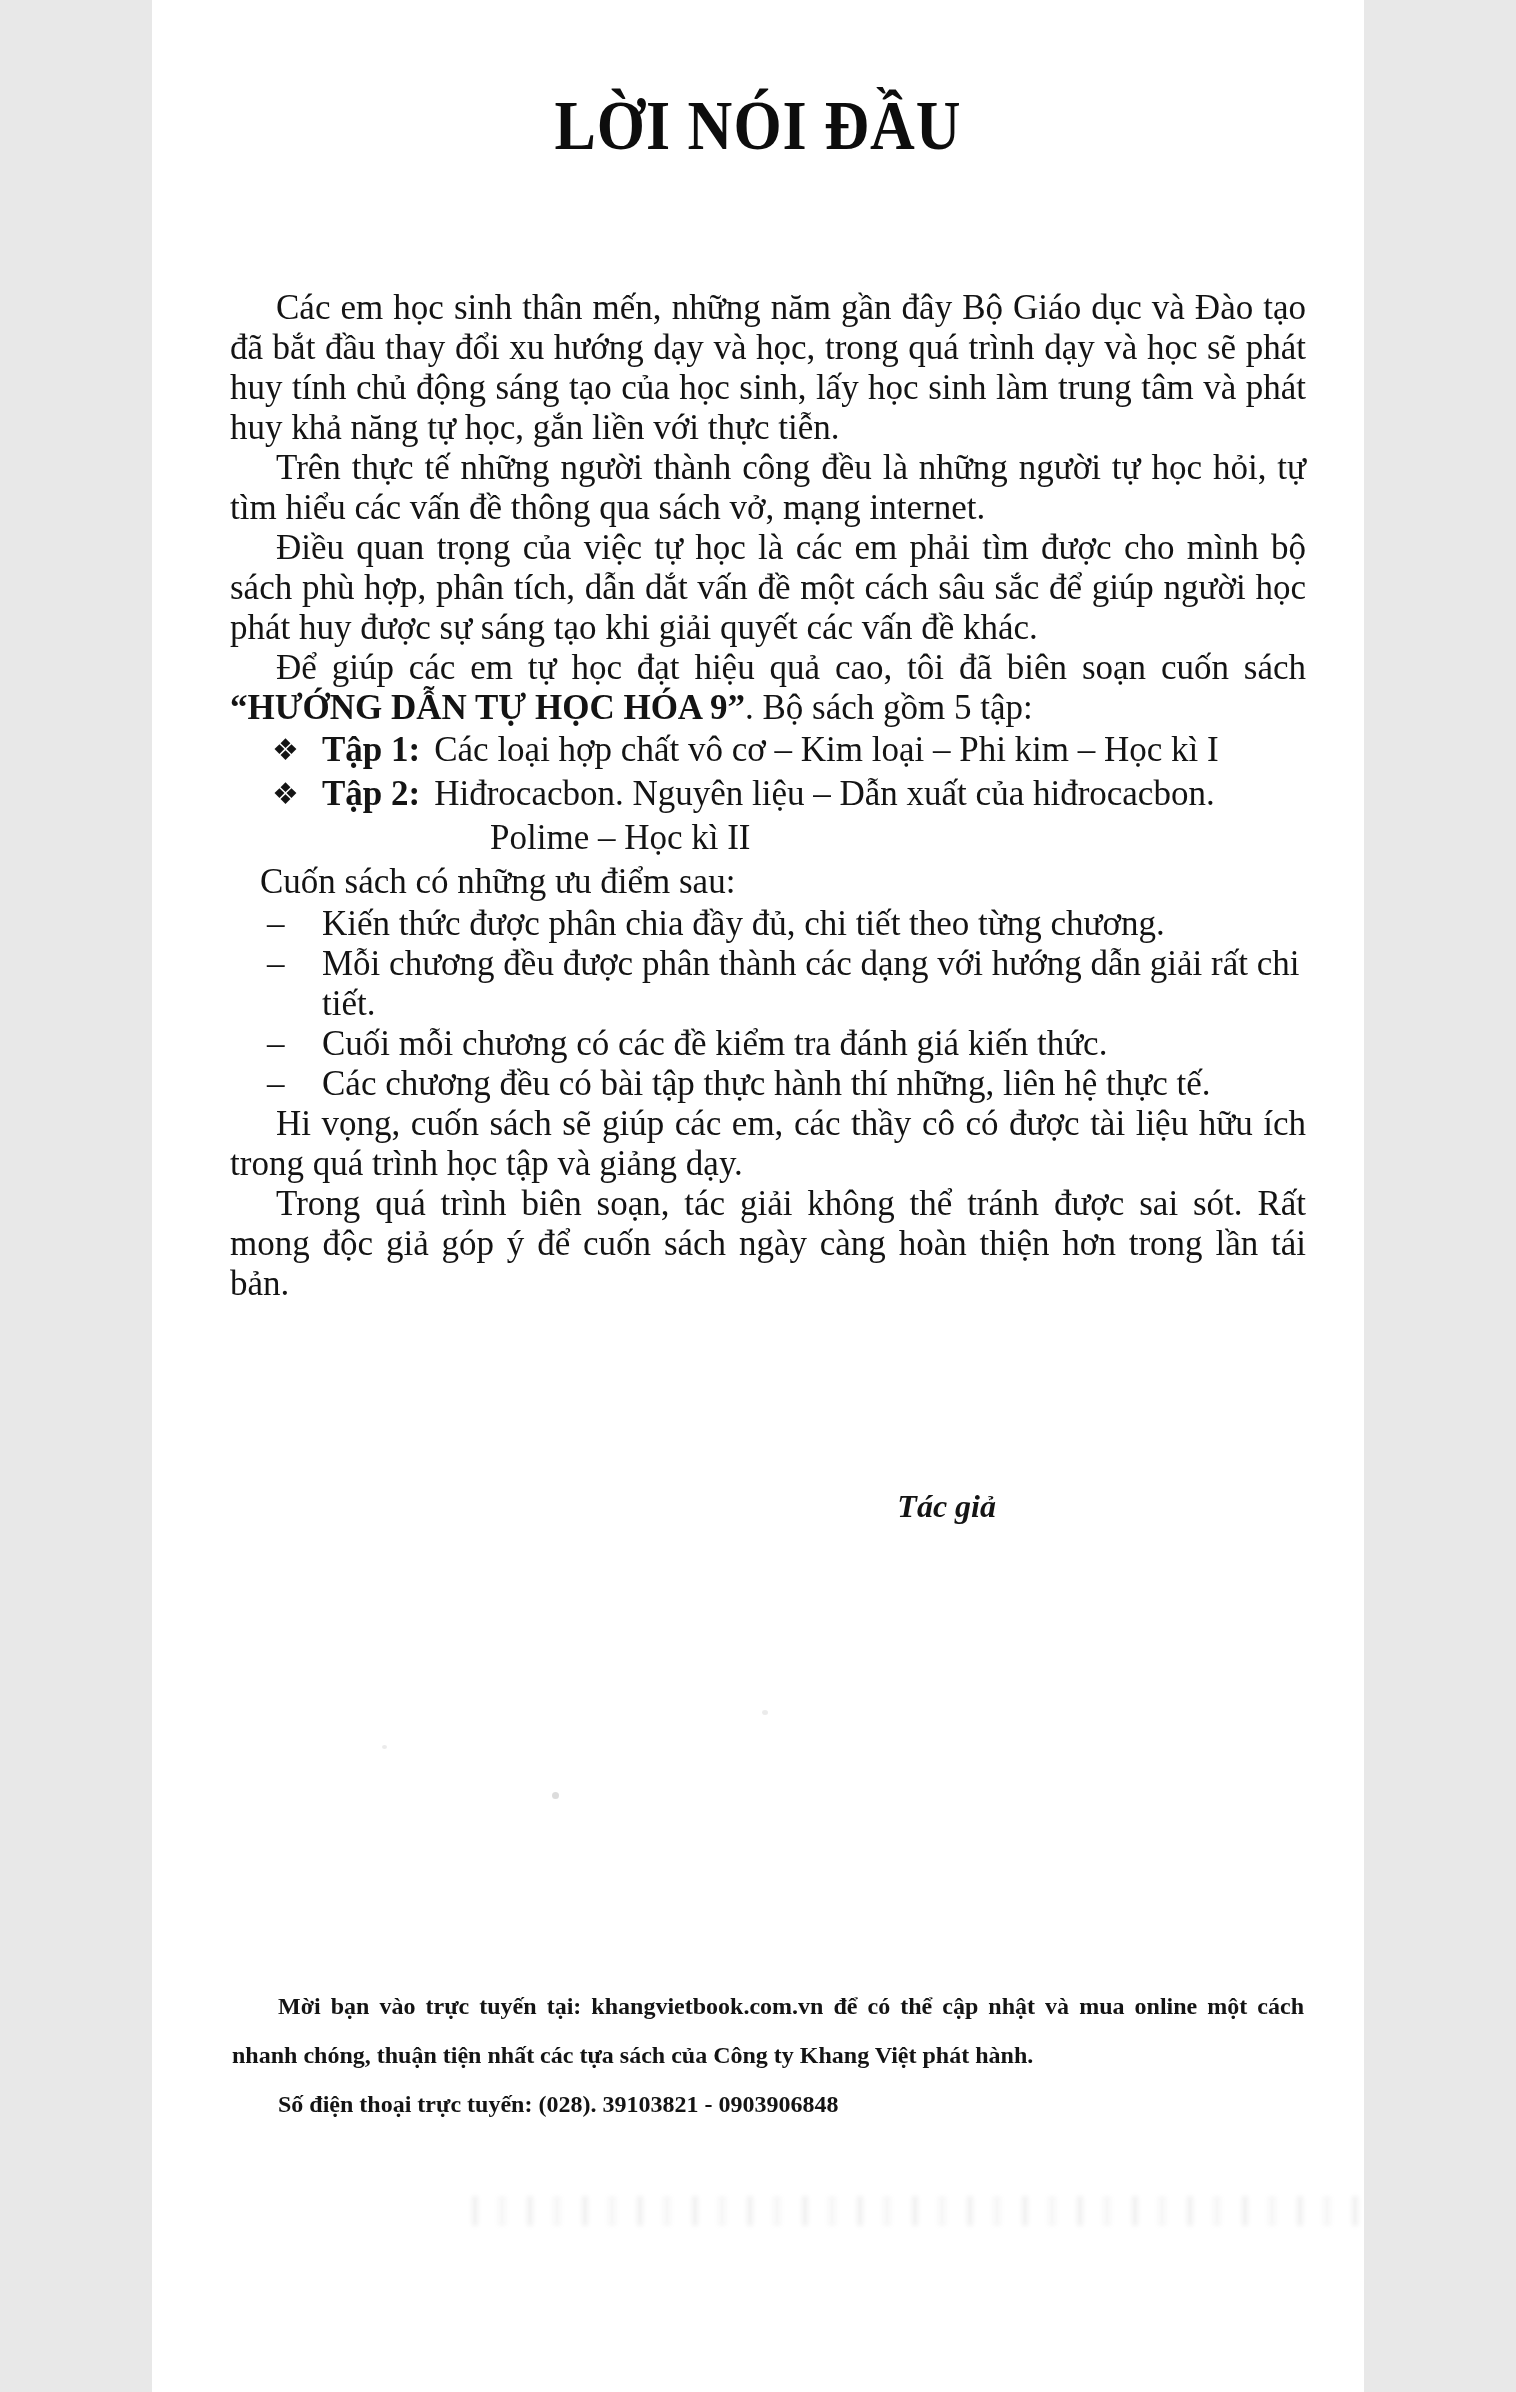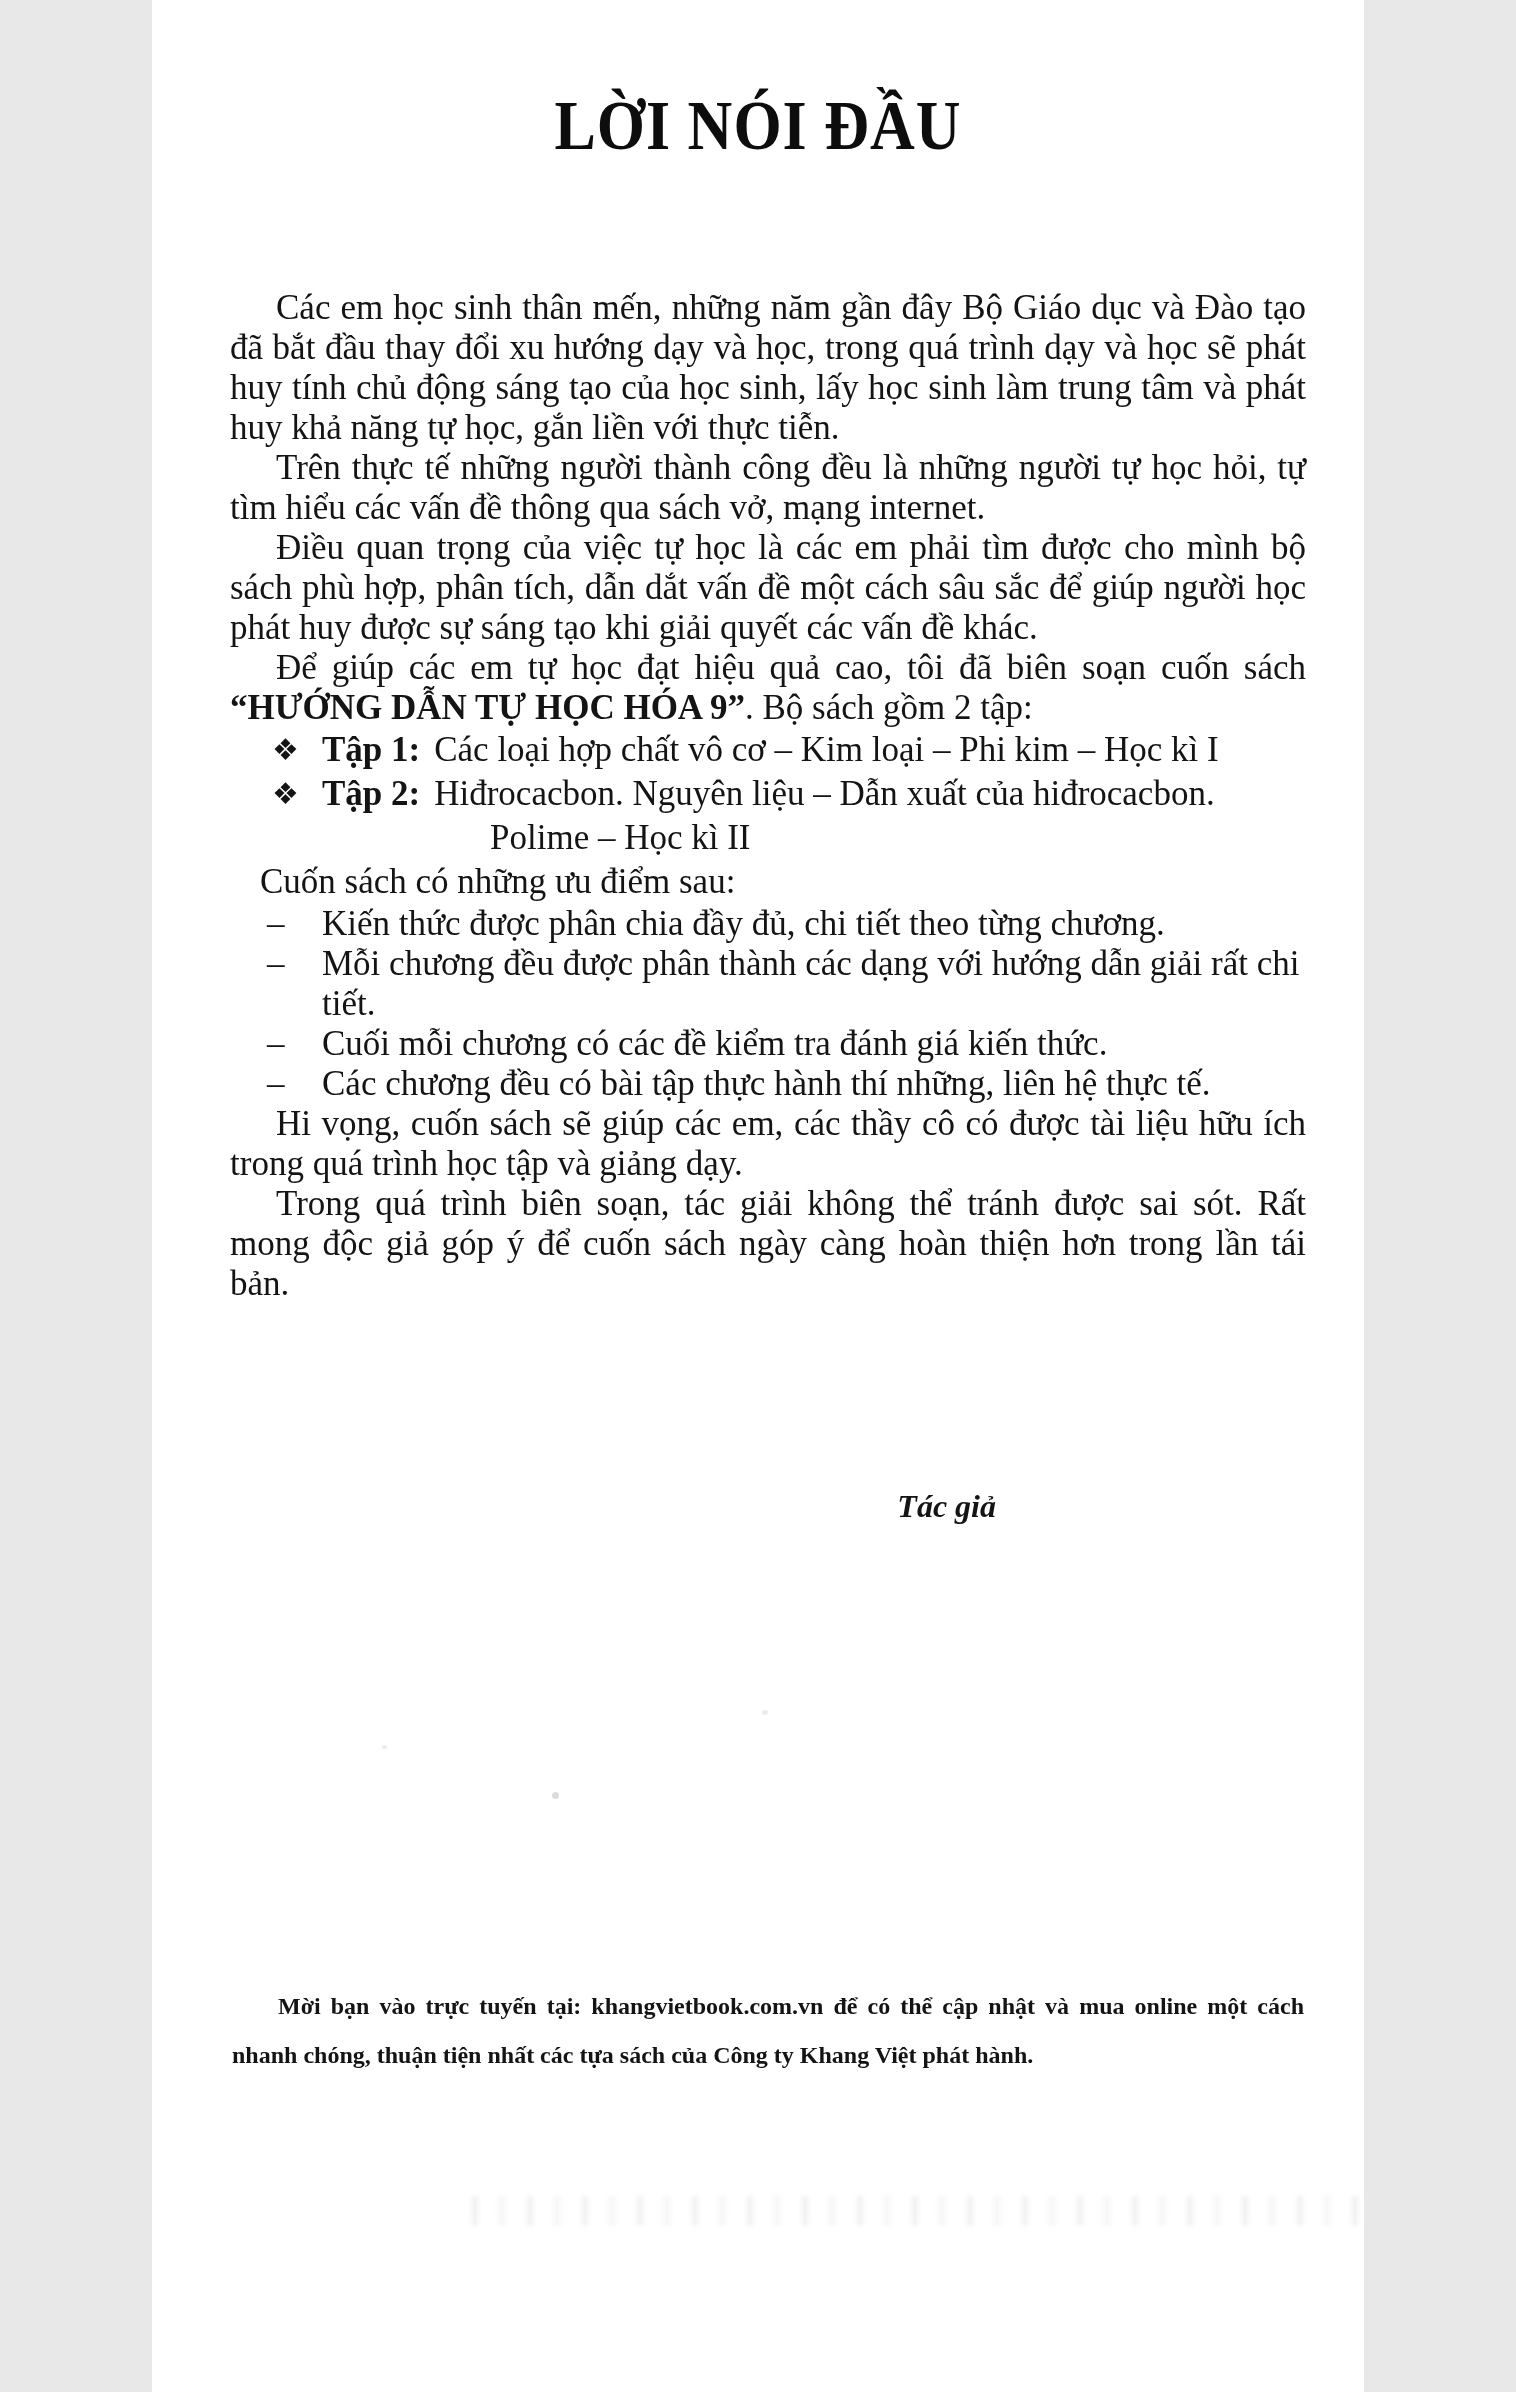--- a/index.html
+++ b/index.html
@@ -100,40 +100,41 @@
 <body>
 
 <div class="page">
 
   <div class="title">LỜI NÓI ĐẦU</div>
 
   <div class="content">
     <p class="para">Các em học sinh thân mến, những năm gần đây Bộ Giáo dục và Đào tạo đã bắt đầu thay đổi xu hướng dạy và học, trong quá trình dạy và học sẽ phát huy tính chủ động sáng tạo của học sinh, lấy học sinh làm trung tâm và phát huy khả năng tự học, gắn liền với thực tiễn.</p>
     <p class="para">Trên thực tế những người thành công đều là những người tự học hỏi, tự tìm hiểu các vấn đề thông qua sách vở, mạng internet.</p>
     <p class="para">Điều quan trọng của việc tự học là các em phải tìm được cho mình bộ sách phù hợp, phân tích, dẫn dắt vấn đề một cách sâu sắc để giúp người học phát huy được sự sáng tạo khi giải quyết các vấn đề khác.</p>
-    <p class="para"><span>Để giúp các em tự học đạt hiệu quả cao, tôi đã biên soạn cuốn sách </span><span class="book-title">“HƯỚNG DẪN TỰ HỌC HÓA 9”</span><span>. Bộ sách gồm 2 tập:</span></p>
+    <p class="para"><span>Để giúp các em tự học đạt hiệu quả cao, tôi đã biên soạn cuốn sách </span><span class="book-title">“HƯỚNG DẪN TỰ HỌC HÓA 9”</span><span>. Bộ sách gồm 5 tập:</span></p>
 
     <p class="vol"><span class="bullet">❖</span><span class="vol-label">Tập 1:</span><span>Các loại hợp chất vô cơ – Kim loại – Phi kim – Học kì I</span></p>
     <p class="vol"><span class="bullet">❖</span><span class="vol-label">Tập 2:</span><span>Hiđrocacbon. Nguyên liệu – Dẫn xuất của hiđrocacbon. Polime – Học kì II</span></p>
 
     <p class="features-heading">Cuốn sách có những ưu điểm sau:</p>
 
     <p class="feat"><span class="dash">–</span><span>Kiến thức được phân chia đầy đủ, chi tiết theo từng chương.</span></p>
     <p class="feat"><span class="dash">–</span><span>Mỗi chương đều được phân thành các dạng với hướng dẫn giải rất chi tiết.</span></p>
     <p class="feat"><span class="dash">–</span><span>Cuối mỗi chương có các đề kiểm tra đánh giá kiến thức.</span></p>
     <p class="feat"><span class="dash">–</span><span>Các chương đều có bài tập thực hành thí những, liên hệ thực tế.</span></p>
 
     <p class="para">Hi vọng, cuốn sách sẽ giúp các em, các thầy cô có được tài liệu hữu ích trong quá trình học tập và giảng dạy.</p>
     <p class="para">Trong quá trình biên soạn, tác giải không thể tránh được sai sót. Rất mong độc giả góp ý để cuốn sách ngày càng hoàn thiện hơn trong lần tái bản.</p>
   </div>
 
   <div class="signature">Tác giả</div>
 
   <div class="footer">
     <p class="para">Mời bạn vào trực tuyến tại: khangvietbook.com.vn để có thể cập nhật và mua online một cách nhanh chóng, thuận tiện nhất các tựa sách của Công ty Khang Việt phát hành.</p>
+    <p class="para">Số điện thoại trực tuyến: (028). 39103821 - 0903906848</p>
   </div>
 
   <div class="ghost-line"></div>
   <div class="speckle sp1"></div>
   <div class="speckle sp2"></div>
   <div class="speckle sp3"></div>
   <div class="speckle sp4"></div>
   <div class="speckle sp5"></div>
 
 </div>

